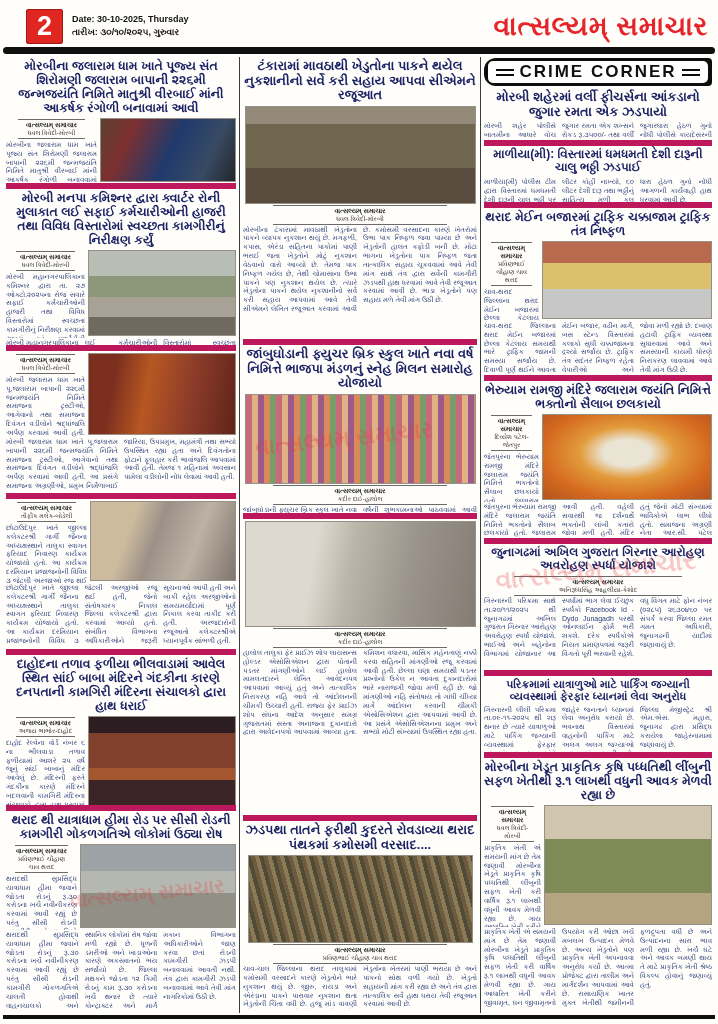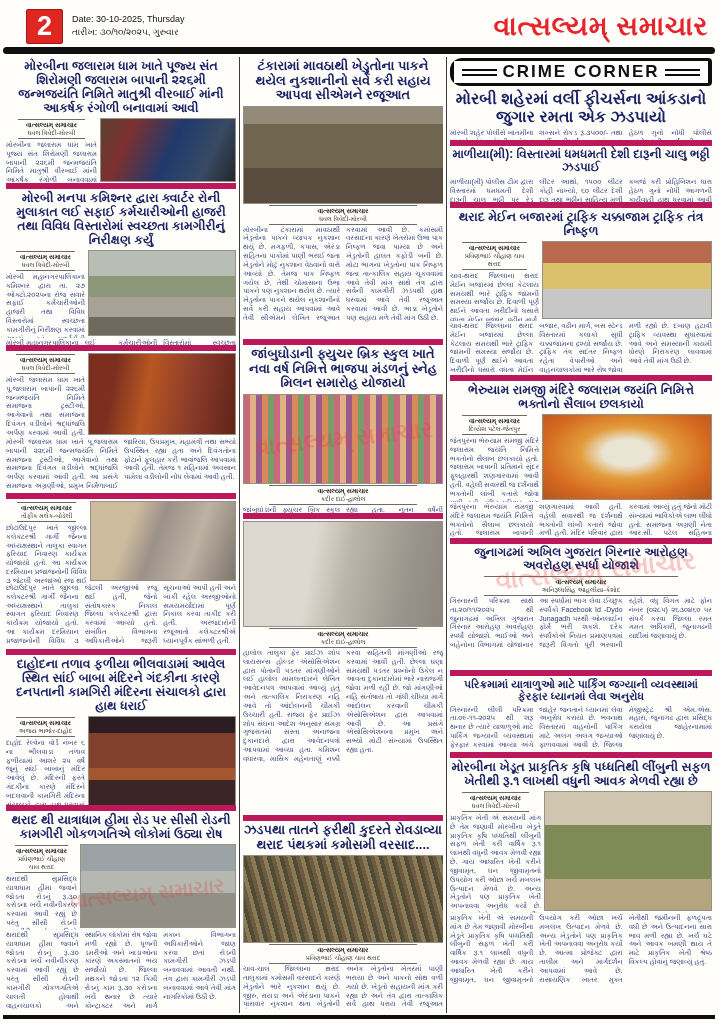--- a/index.html
+++ b/index.html
@@ -3,29 +3,29 @@
 <meta charset="utf-8">
 <style>
   *{margin:0;padding:0;box-sizing:border-box}
   html,body{width:718px;height:1024px}
   body{font-family:"Liberation Sans","DejaVu Sans",sans-serif;background:#ffffff;position:relative;overflow:hidden}
   .page{position:absolute;inset:0;background:#fffefb}
 
   
   .masthead{position:absolute;top:7px;left:0;right:0;height:38px;padding:0 10px 0 26px;display:flex;align-items:center}
   .pagenum{width:37px;height:35px;background:#e02621;color:#fff;font-weight:bold;font-size:27px;display:flex;align-items:center;justify-content:center;border-radius:3px;box-shadow:0 0 0 1px #9e1a16 inset}
-  .dates{margin-left:9px;font-size:9px;font-weight:normal;color:#141414;line-height:1.45}
+  .dates{margin-left:9px;font-size:9px;font-weight:bold;color:#141414;line-height:1.45}
   .np-title{margin-left:auto;color:#e6252b;font-size:27px;font-weight:bold;letter-spacing:.5px}
   .topbar{position:absolute;top:47px;left:3px;right:3px;height:7px;background:#0f0f0f;border-radius:4px}
 
   
   .cols{position:absolute;top:57px;left:3px;right:3px;bottom:11px;display:flex}
   .col{overflow:hidden;padding:0 3px}
   .col-l{width:236px}
-  .col-m{width:208px;border-left:1.5px solid #3c3c3c;border-right:1.5px solid #3c3c3c}
+  .col-m{width:242px;border-left:1.5px solid #3c3c3c;border-right:1.5px solid #3c3c3c}
   .col-r{flex:1}
 
   .art{overflow:hidden;border-bottom:6px solid #be185d;padding:1px 0;position:relative}
   .art.last{border-bottom:none}
   .hl{font-size:12.5px;line-height:1.12;font-weight:bold;color:#1c2364;text-align:center;padding:1px 0 2px}
   .hl-m{font-size:13px}
   .hl .red{color:#e02424}
   .by{width:74%;margin:1px auto;text-align:center;border-top:1px solid #6b6b6b;border-bottom:1px solid #6b6b6b;padding:1px 0;flex-shrink:0}
   .by1{font-size:6.6px;font-weight:bold;color:#1d1d1d}
   .by2{font-size:6.4px;color:#303030}
@@ -47,21 +47,21 @@
   .ph-m1{background:linear-gradient(#938979 0 18%,#70654f 18% 64%,#594b3e 64% 100%)}
   .ph-m2{background:repeating-linear-gradient(90deg,#c76a7a 0 6px,#e0b183 6px 12px,#9c5a8a 12px 18px,#d98a5a 18px 24px,#7a9c6a 24px 30px)}
   .ph-m3{background:linear-gradient(100deg,#ded9d0 0 30%,#bcb5a9 45%,#9b948c 70%,#857d74 100%)}
   .ph-m4{background:repeating-linear-gradient(75deg,#6d5b3f 0 4px,#8a7a55 4px 8px,#4f4b34 8px 12px)}
   .ph-r3{background:linear-gradient(#b96a4e 0 28%,#d9c26b 28% 62%,#c7c7c7 62% 100%)}
   .ph-r4{background:radial-gradient(ellipse at 50% 45%,#eae4d4 0 20%,#e29b3b 40%,#d56a20 70%,#b4541f 100%)}
   .ph-r7{background:linear-gradient(#d0c6af 0 28%,#7e8b56 28% 74%,#b5a480 74% 100%)}
 
   
   .cc{margin:1px 0 2px;background:#0d0d0d;border-radius:12px 4px 4px 12px;padding:3px 4px}
-  .cc-in{background:#fff;border-radius:0;display:flex;align-items:center;padding:0 3px;height:22px}
+  .cc-in{background:#fff;border-radius:5px;display:flex;align-items:center;padding:0 3px;height:22px}
   .cc-line{flex:1;height:7px;border-top:2.5px solid #0d0d0d;border-bottom:2.5px solid #0d0d0d;margin:0 5px}
   .cc-t{font-size:17px;font-weight:bold;letter-spacing:2px;color:#101010;white-space:nowrap}
 
   .wm{position:absolute;color:rgba(226,62,62,.28);font-weight:bold;font-size:23px;transform:rotate(-6deg);pointer-events:none;white-space:nowrap;z-index:5}
   .botbar{position:absolute;left:3px;right:3px;bottom:5px;height:4px;background:#101010}
 </style>
 </head>
 <body>
 
 <div class="page">
@@ -215,21 +215,21 @@
 
       <div class="cc">
         <div class="cc-in">
           <span class="cc-line"></span>
           <span class="cc-t">CRIME CORNER</span>
           <span class="cc-line"></span>
         </div>
       </div>
 
       <section class="art" style="height:58px">
-        <h2 class="hl" style="font-size:16px">મોરબી શહેરમાં વર્લી ફીચર્સના આંકડાનો જુગાર રમતા એક ઝડપાયો</h2>
+        <h2 class="hl" style="font-size:13px">મોરબી શહેરમાં વર્લી ફીચર્સના આંકડાનો જુગાર રમતા એક ઝડપાયો</h2>
         <div class="bd c3">મોરબી શહેર પોલીસે બાતમીના આધારે વોચ ગોઠવી શહેરના વિસ્તારમાંથી વર્લી ફીચર્સના આંકડાનો જુગાર રમતા એક શખ્સને રોકડ રૂ.૩૫૦૦/- તથા વર્લી ફીચર્સના આંકડાના જુગારના સાહિત્ય સાથે ઝડપી લઈ તેની વિરુદ્ધ જુગારધારા હેઠળ ગુનો નોંધી પોલીસે કાયદેસરની કાર્યવાહી હાથ ધરી છે.</div>
       </section>
 
       <section class="art" style="height:62px">
         <h2 class="hl" style="font-size:12px">માળીયા(મી): વિસ્તારમાં ધમધમતી દેશી દારૂની ચાલુ ભઠ્ઠી ઝડપાઈ</h2>
         <div class="bd c3">માળીયા(મી) પોલીસ ટીમ દ્વારા વિસ્તારમાં ધમધમતી દેશી દારૂની ચાલુ ભઠ્ઠી પર રેડ કરવામાં આવી હતી. ૪૫૦ લીટર આથો, ૧૫૦૦ લીટર કોહી નાખ્યો, ૬૦ લીટર દેશી દારૂ તથા ભઠ્ઠીનું સાહિત્ય મળી કુલ રૂ.૨૪,૫૦૦/-નો મુદ્દામાલ કબજે કરી પ્રોહિબિશન ધારા હેઠળ ગુનો નોંધી આગળની કાર્યવાહી હાથ ધરવામાં આવી છે.</div>
       </section>
 
       <section class="art" style="height:173px">
         <h2 class="hl">થરાદ મેઈન બજારમાં ટ્રાફિક ચક્કાજામ ટ્રાફિક તંત્ર નિષ્ફળ</h2>

